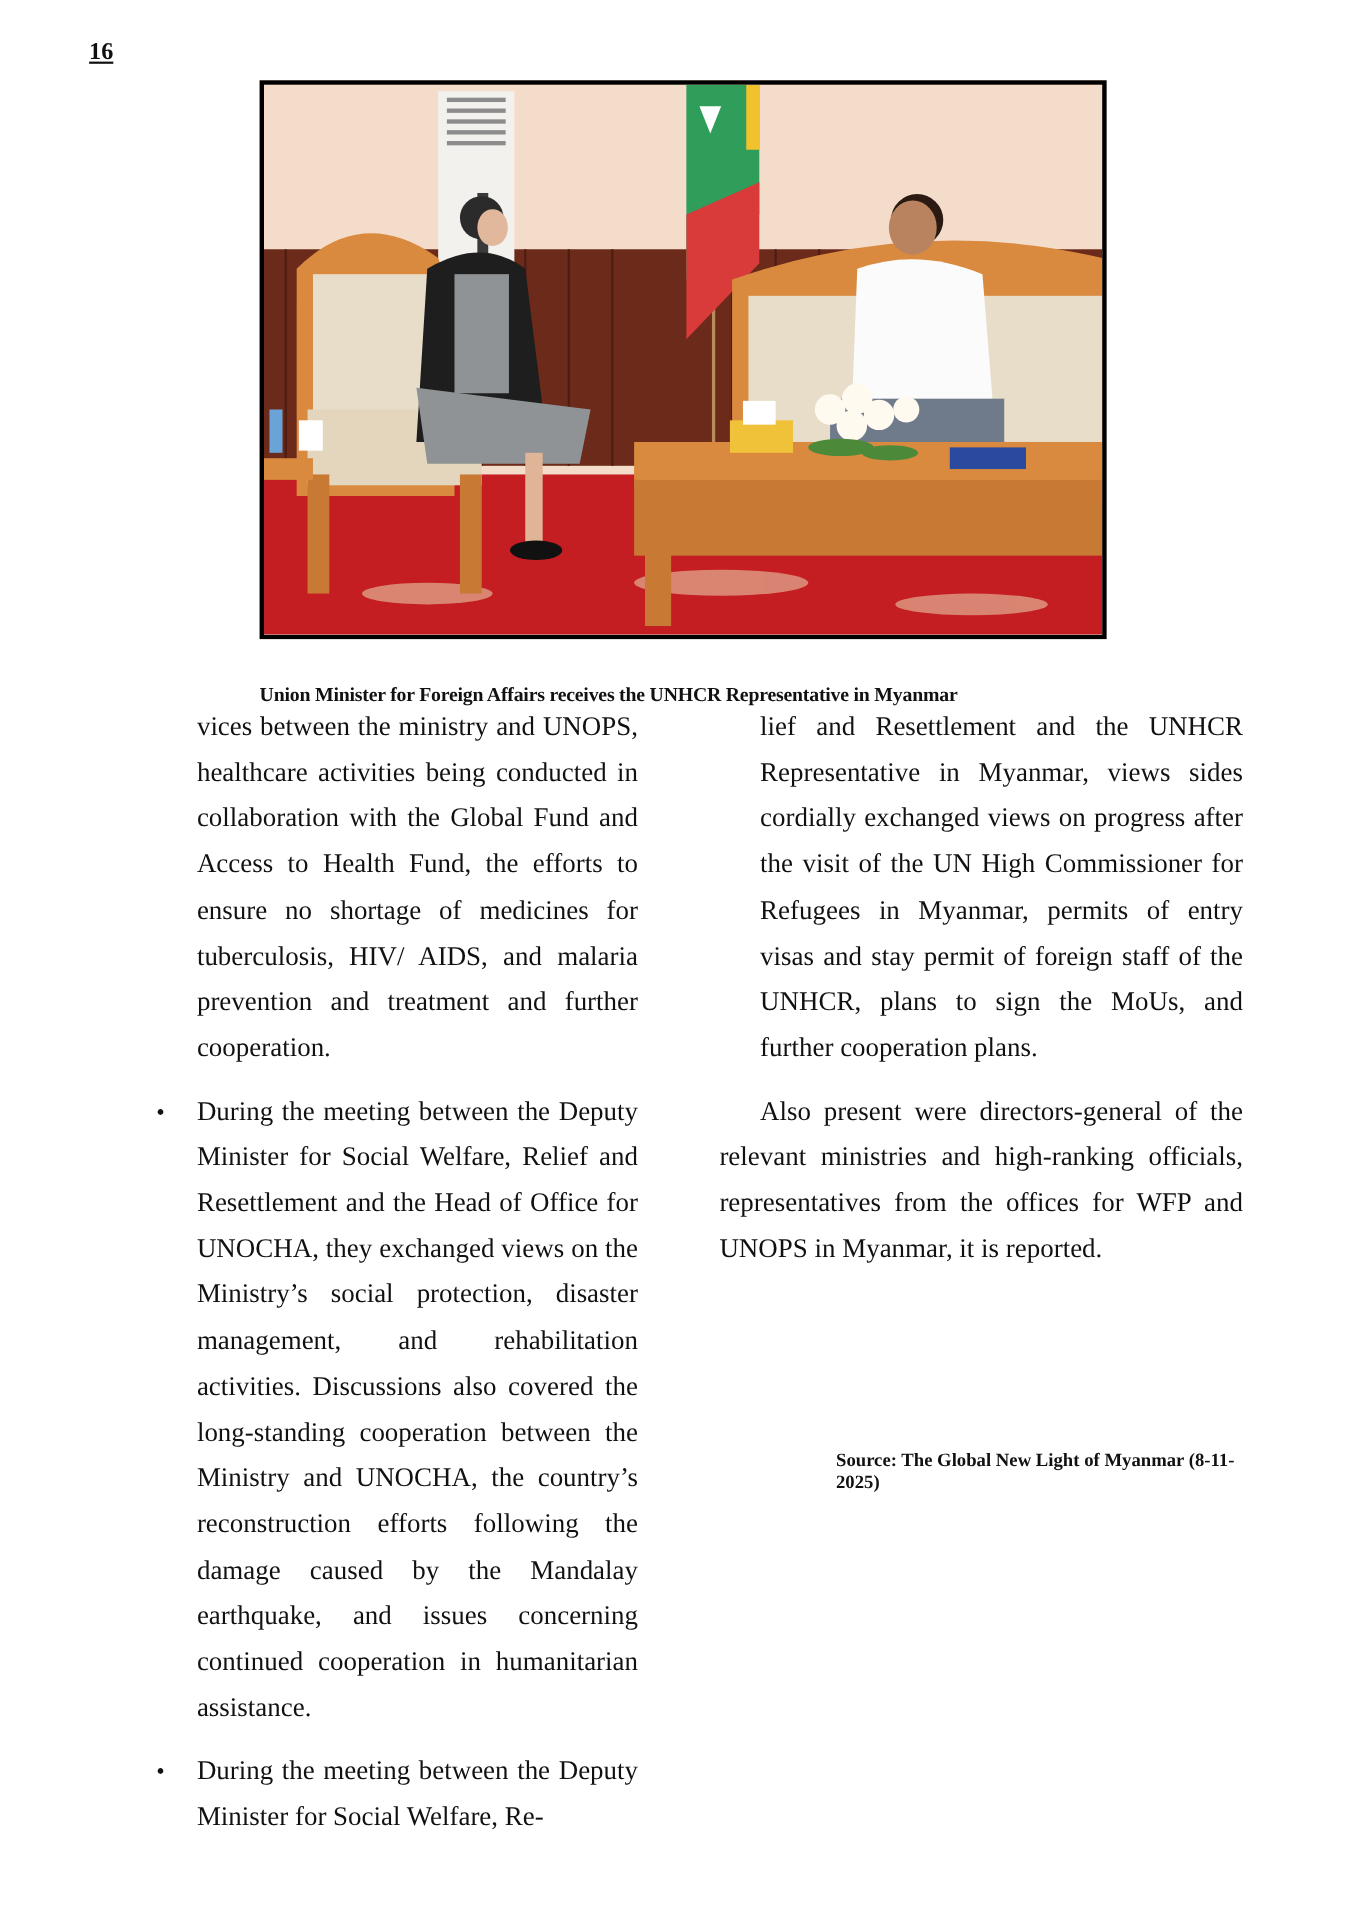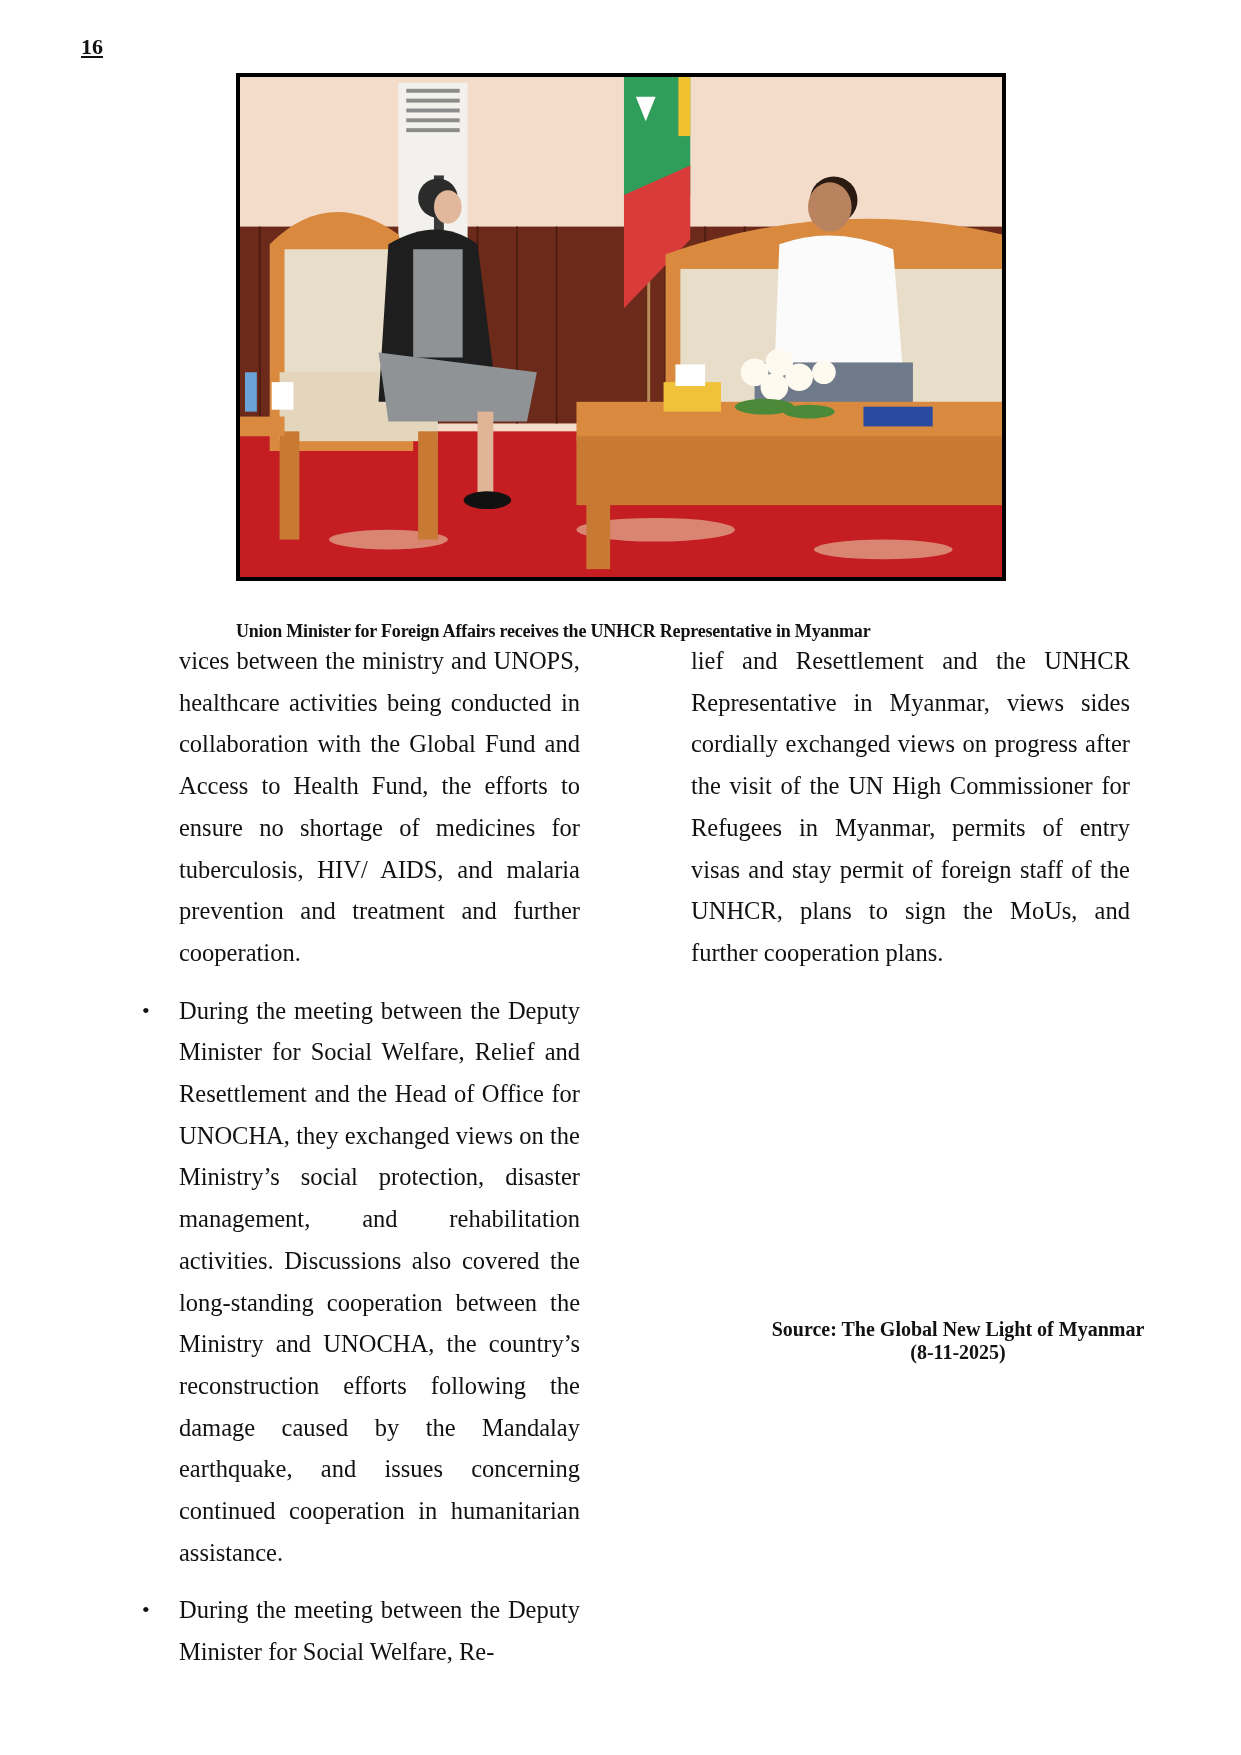--- a/index.html
+++ b/index.html
@@ -20,22 +20,22 @@
   .col p { margin: 16px; }
   .col b { font-weight: normal; }
 
   .bullet-item { position: relative; margin-top: 12px; }
   .bullet-dot { position: absolute; left: -37px; top: 0; font-size: 22px; }
 
   .indent { text-indent: 37px; }
   .right-cont { padding-left: 37px; }
   .right-para { margin-top: 12px !important; }
 
-  .source { position: absolute; left: 760px; top: 1318px; width: 396px; text-align: center;
-            font-weight: bold; font-size: 20px; }
+  .source { position: absolute; left: 760px; top: 1318px; width: 396px; text-align: left;
+            font-weight: bold; font-size: 17px; }
 </style>
 </head>
 <body>
 
 <div class="page-number">16</div>
 
 <div class="photo-frame">
   <svg viewBox="0 0 770 508" preserveAspectRatio="none">
 
     <rect x="0" y="0" width="770" height="508" fill="#f4dccb"></rect>
@@ -136,15 +136,16 @@
   <p class="bullet-item right-cont">
     <span class="bullet-dot" style="left:0">•</span>
     <b>During the meeting between the Deputy Minister for Social Welfare, Re-</b>
   </p>
 </div>
 
 <div class="col col-right">
   <p class="right-cont">
     <b>lief and Resettlement and the UNHCR Representative in Myanmar</b><span>, views sides cordially exchanged views on progress after the visit of the UN High Commissioner for Refugees in Myanmar, permits of entry visas and stay permit of foreign staff of the UNHCR, plans to sign the MoUs, and further cooperation plans.</span>
   </p>
+  <p class="indent right-para">Also present were directors-general of the relevant ministries and high-ranking officials, representatives from the offices for WFP and UNOPS in Myanmar, it is reported.</p>
 </div>
 
 <div class="source">Source: The Global New Light of Myanmar (8-11-2025)</div>
 
 </body></html>

